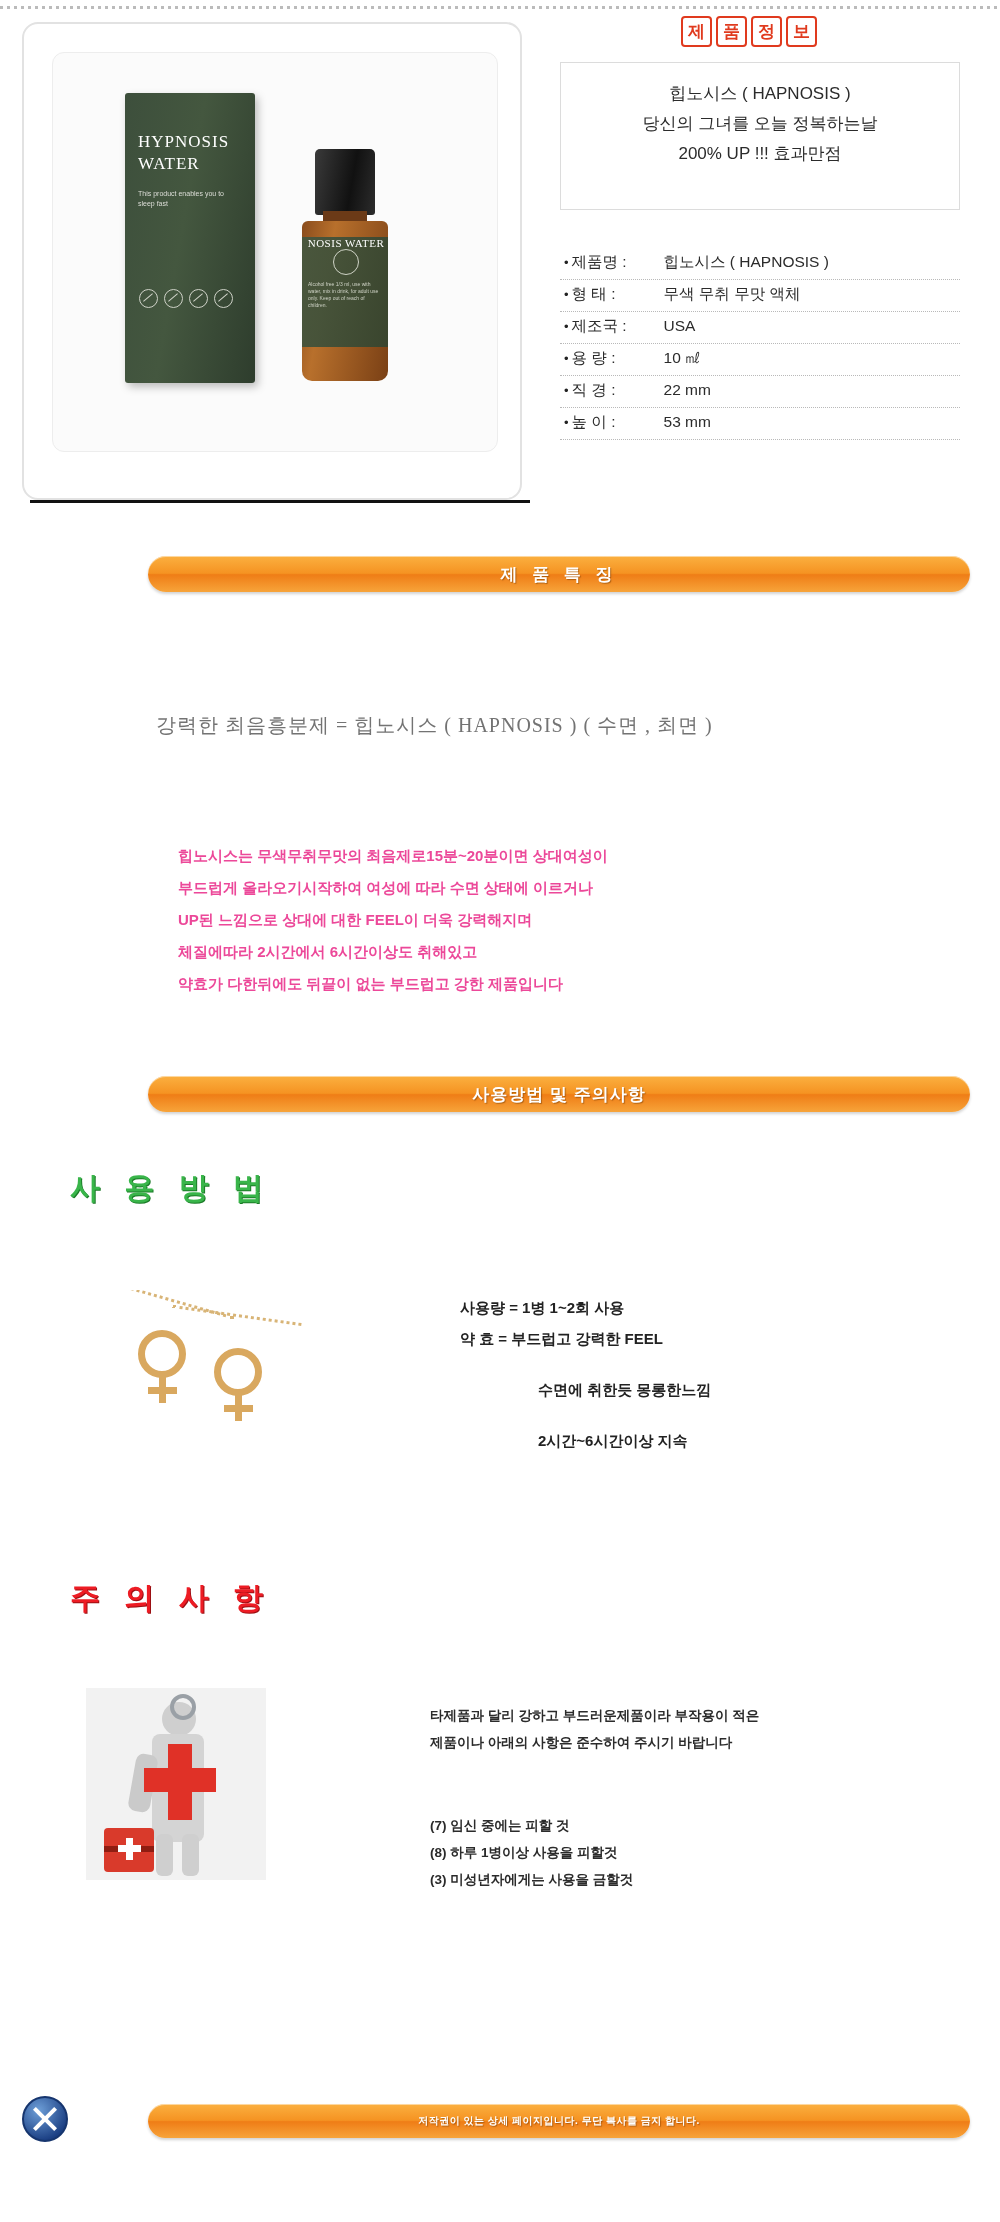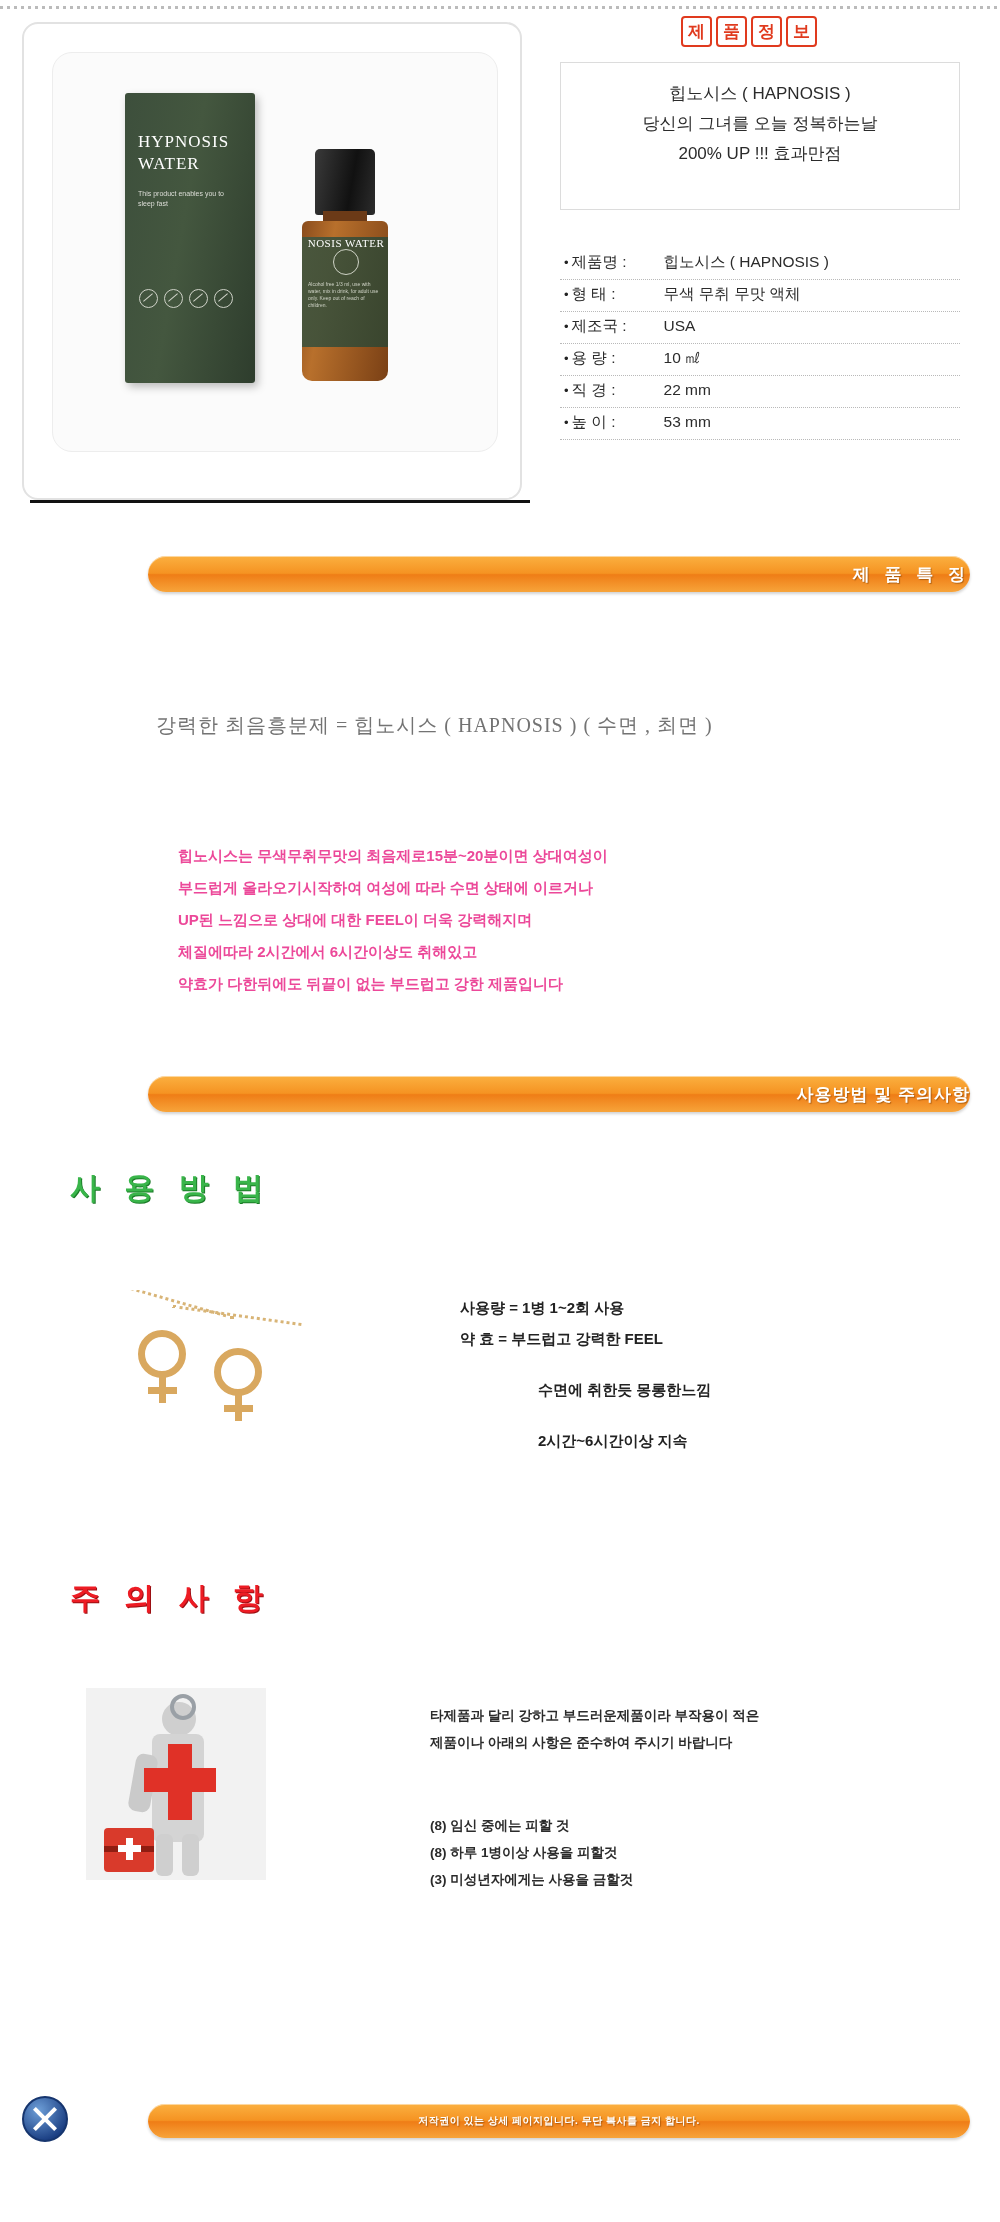--- a/index.html
+++ b/index.html
@@ -36,21 +36,21 @@
     border: 2px solid #e2e2e2;
     border-radius: 16px;
     background: #ffffff;
     box-sizing: border-box;
   }
   .photo-inner {
     position: absolute;
     left: 28px; top: 28px;
     width: 444px; height: 398px;
     border: 1px solid #ededed;
-    border-radius: 20px;
+    border-radius: 12px;
     background: #fbfbfb;
     overflow: hidden;
   }
   
   .green-box {
     position: absolute;
     left: 72px; top: 40px;
     width: 130px; height: 290px;
     background: linear-gradient(100deg,#3d4f3c 0%,#44573f 45%,#2e3d2d 100%);
     border-radius: 3px;
@@ -217,21 +217,21 @@
   
   .banner {
     position: absolute;
     left: 148px;
     width: 822px; height: 36px;
     border-radius: 18px;
     background: linear-gradient(to bottom,#fbb040 0%,#f59322 48%,#ef7d16 52%,#f7a43a 100%);
     box-shadow: 0 2px 3px rgba(0,0,0,.18), inset 0 1px 0 rgba(255,255,255,.5);
     display: flex;
     align-items: center;
-    justify-content: flex-end;
+    justify-content: center;
     box-sizing: border-box;
   }
   .banner .btxt {
     color: #ffffff;
     font-weight: bold;
     font-size: 17px;
     letter-spacing: 5px;
     text-shadow: 1px 1px 1px rgba(120,60,0,.55);
   }
   .banner.b1 { top: 556px; }
@@ -594,21 +594,21 @@
     <div class="doc-case-cross-v"></div>
     <div class="doc-case-cross-h"></div>
   </div>
 
   <div class="caution-text">
     <div>타제품과  달리  강하고  부드러운제품이라  부작용이  적은</div>
     <div>제품이나  아래의 사항은  준수하여  주시기  바랍니다</div>
   </div>
 
   <div class="caution-list">
-    <div>(8)  임신  중에는  피할  것</div>
+    <div>(7)  임신  중에는  피할  것</div>
     <div>(8)  하루  1병이상  사용을  피할것</div>
     <div>(3)  미성년자에게는  사용을  금할것</div>
   </div>
 
   <div class="no-copy-icon">
     <div class="x1"></div>
     <div class="x2"></div>
   </div>
   <div class="footer-banner">
     <span class="ftxt">저작권이 있는 상세 페이지입니다. 무단 복사를 금지 합니다.</span>

